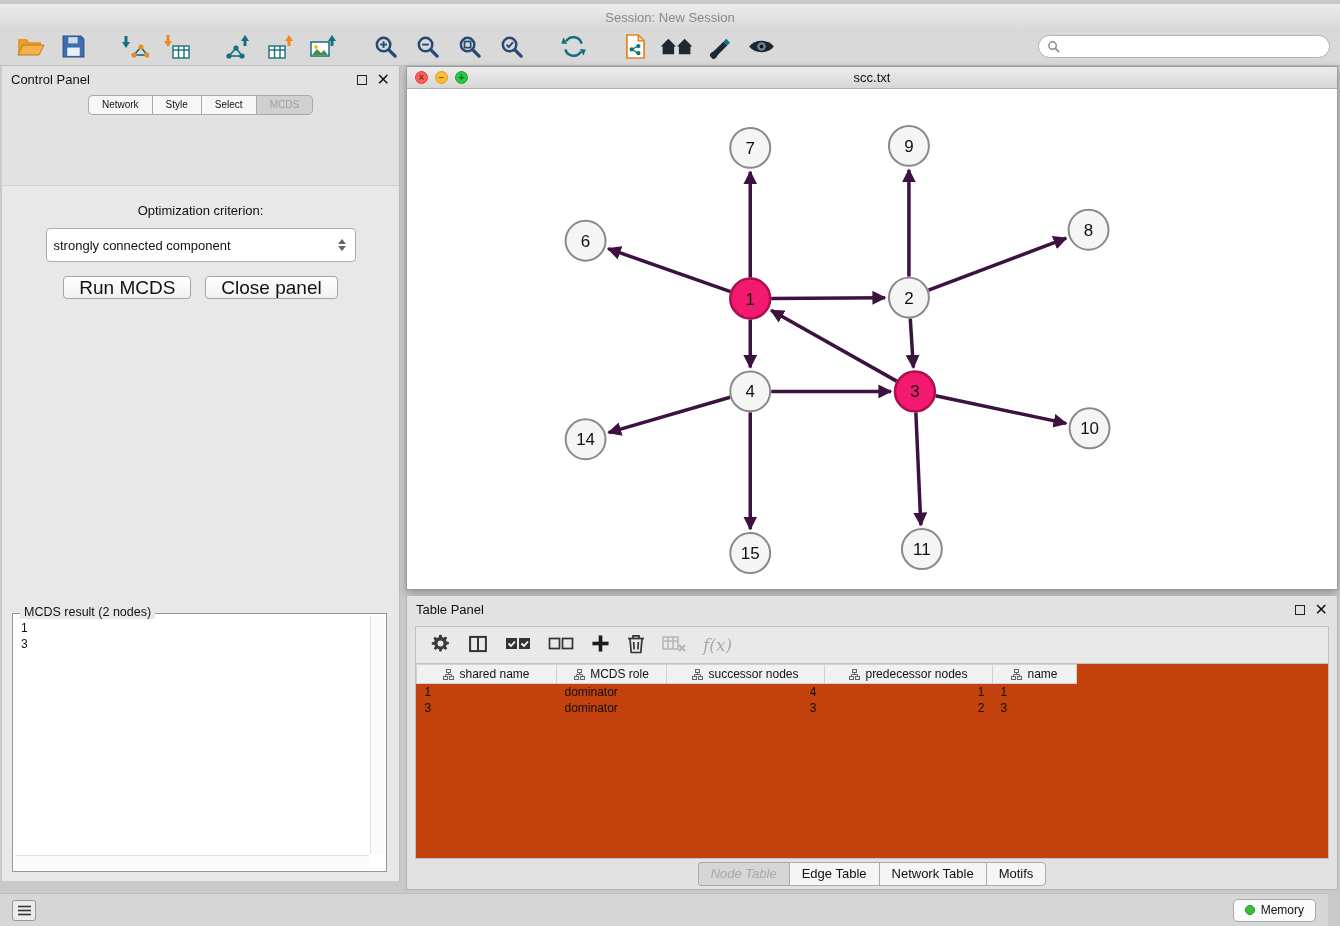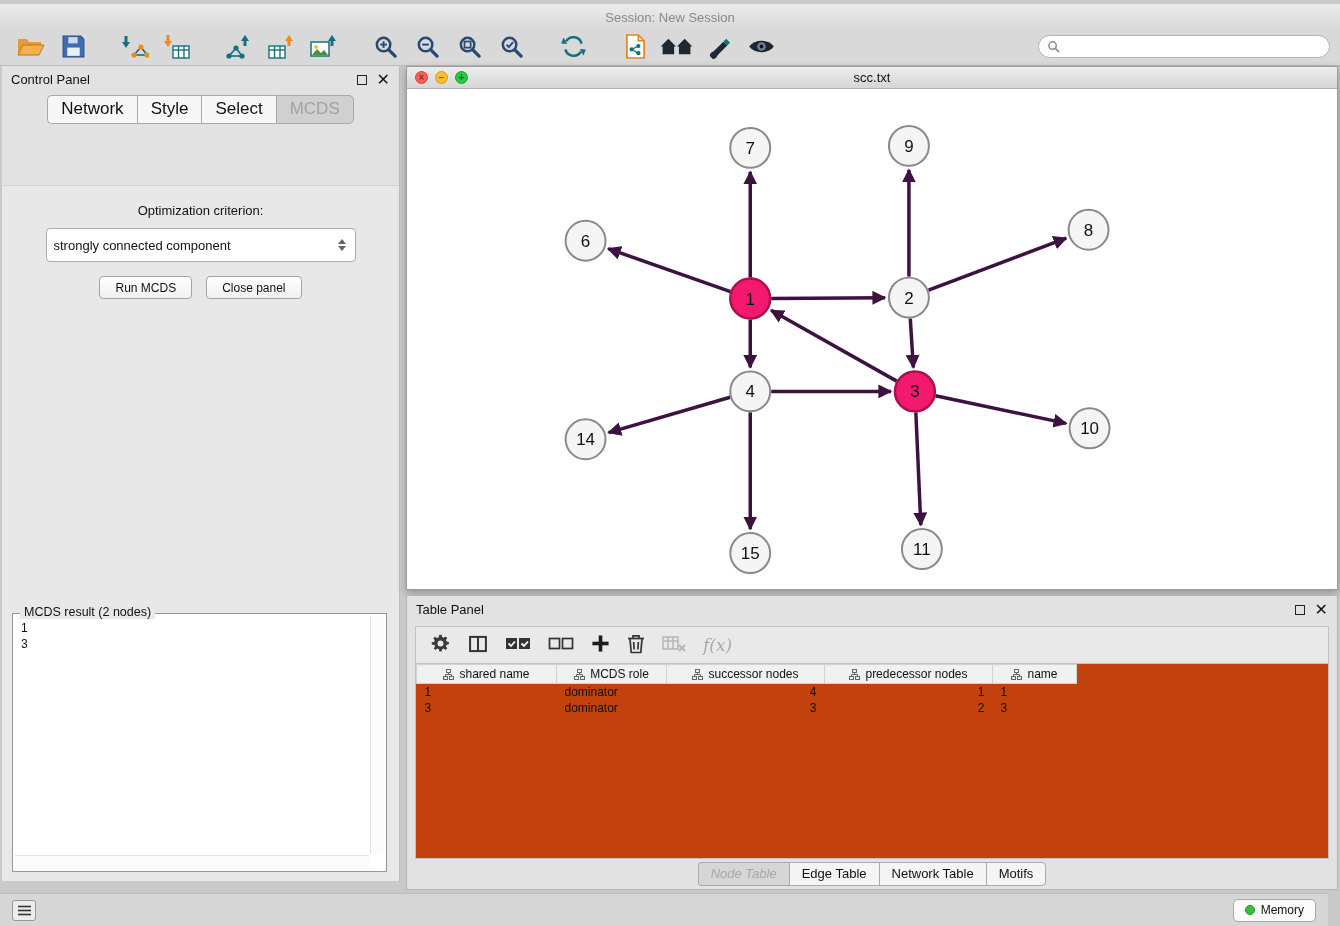--- a/index.html
+++ b/index.html
@@ -23,35 +23,35 @@
     font-family:"Liberation Sans",sans-serif; }
 
   
   .control-panel { position:absolute; left:2px; top:66px; width:398px; height:815px; background:#e2e2e2;
     border-right:1px solid #bdbdbd; }
   .panel-header { height:27px; display:flex; align-items:center; padding:0 9px; font-size:13px; }
   .panel-controls { margin-left:auto; display:flex; gap:10px; align-items:center; }
   .float-icon { width:10px; height:10px; border:1.6px solid #222; display:inline-block; }
   .close-x { font-size:16px; font-weight:bold; color:#111; line-height:10px; }
   .cp-tabs { display:flex; justify-content:center; margin-top:2px; }
-  .cp-tab { padding:3px 13px 4px; font-size:17px; background:#f7f7f7; border:1px solid #a9a9a9; border-right:none; }
+  .cp-tab { padding:3px 13px 4px; font-size:10px; background:#f7f7f7; border:1px solid #a9a9a9; border-right:none; }
   .cp-tab:first-child { border-radius:5px 0 0 5px; }
   .cp-tab:last-child { border-right:1px solid #a9a9a9; border-radius:0 5px 5px 0; }
   .cp-tab.active { background:#d0d0d0; color:#a2a2a2; }
   .cp-content { position:absolute; top:119px; left:0; right:0; bottom:0; background:#e8e8e8; border-top:1px solid #d2d2d2; }
   .opt-label { text-align:center; margin-top:17px; font-size:13px; }
   .dropdown { margin:10px auto 0; width:310px; height:24px; background:#fff; border:1px solid #ababab;
     border-radius:4px; display:flex; align-items:center; padding:16px 7px; font-size:13px; }
   .stepper { margin-left:auto; display:flex; flex-direction:column; gap:2px; align-items:center; padding-right:2px; }
   .stepper i { width:0; height:0; border-left:4px solid transparent; border-right:4px solid transparent; display:block; }
   .stepper .up { border-bottom:5px solid #666; }
   .stepper .dn { border-top:5px solid #666; }
   .btn-row { display:flex; justify-content:center; gap:14px; margin-top:14px; }
   .push-btn { height:23px; padding:0 15px; background:linear-gradient(#ffffff,#f1f1f1); border:1px solid #a5a5a5;
-    border-radius:4px; font-size:12px; display:flex; align-items:center; }
+    border-radius:4px; font-size:19px; display:flex; align-items:center; }
   .result-box { position:absolute; left:10px; right:12px; top:427px; bottom:9px; border:1px solid #979797; background:#fff; }
   .result-legend { position:absolute; top:-9px; left:7px; background:#e8e8e8; padding:0 4px; font-size:12.5px; }
   .result-list { position:absolute; top:2px; left:2px; right:17px; bottom:17px; font-size:12px; padding:4px 6px; overflow:hidden; }
   .result-item { line-height:16px; }
   .result-scroll-v { position:absolute; top:2px; right:2px; bottom:17px; width:14px; border-left:1px solid #e3e3e3; background:#fbfbfb; }
   .result-scroll-h { position:absolute; left:2px; right:17px; bottom:2px; height:14px; border-top:1px solid #e3e3e3; background:#fbfbfb; }
 
   
   .network-window { position:absolute; left:406px; top:66px; width:932px; height:524px; background:#fff;
     border:1px solid #9b9b9b; box-shadow:0 3px 8px rgba(0,0,0,.28); }

